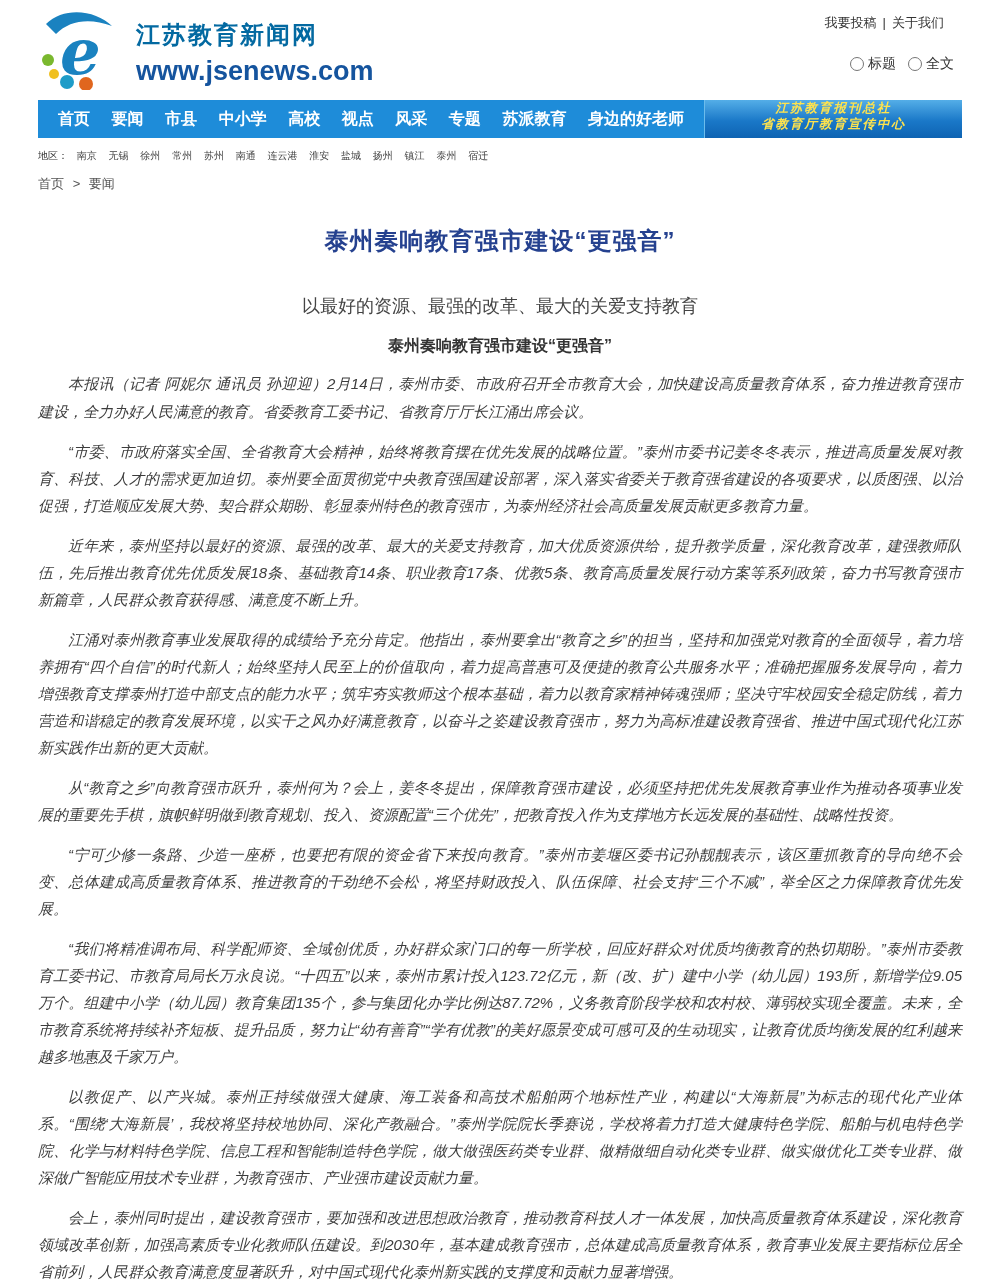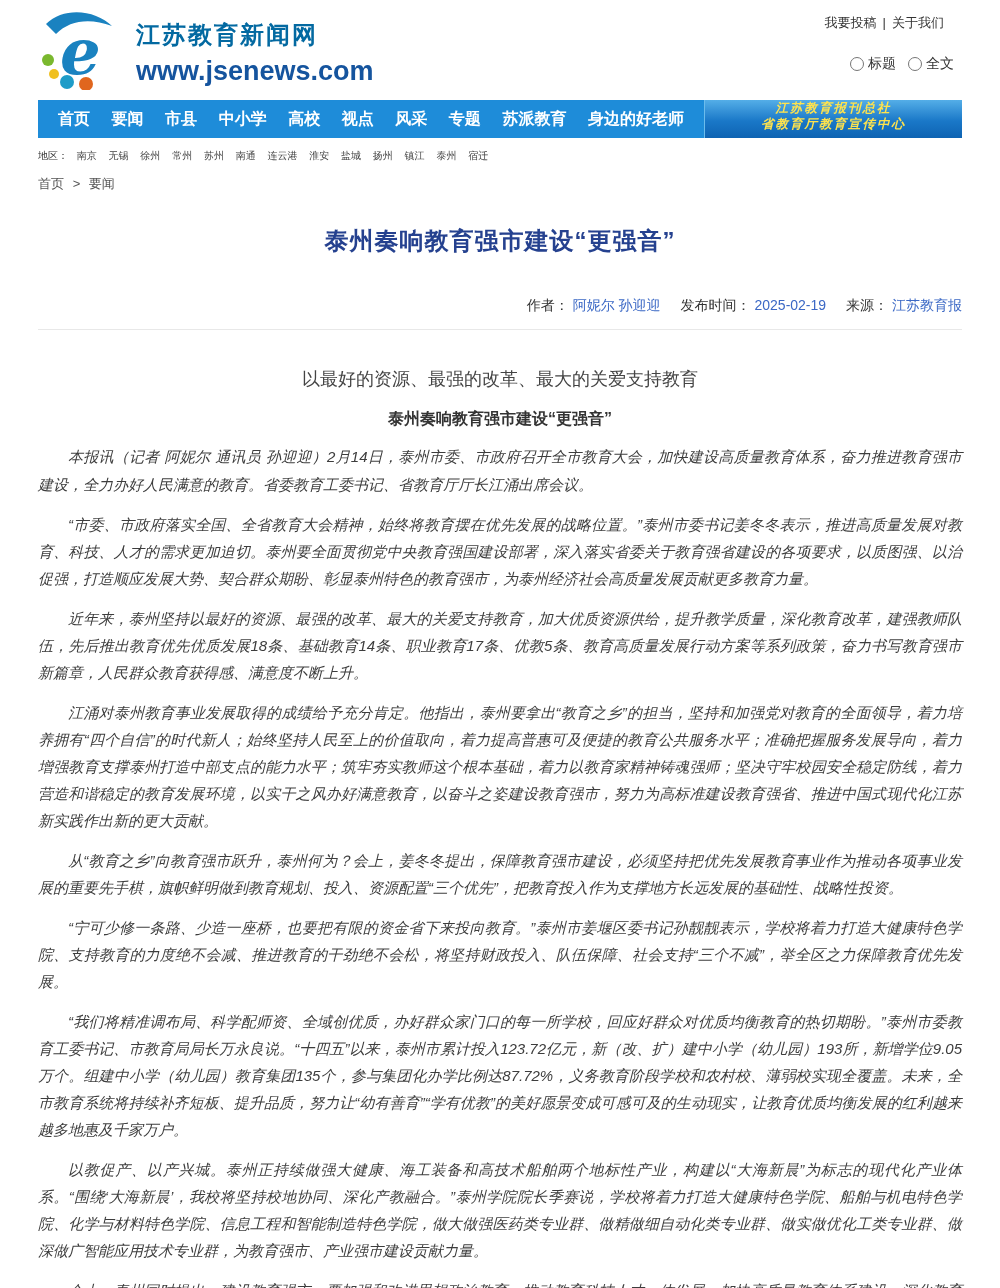--- a/index.html
+++ b/index.html
@@ -127,42 +127,31 @@
 
   <div class="inner breadcrumb">
     <a>首页</a>
     <span class="sep">&gt;</span>
     <a>要闻</a>
   </div>
 
   <main class="inner">
     <h1 class="article-title">泰州奏响教育强市建设“更强音”</h1>
 
-    <div class="meta">
-      <span class="group">
-        <span>作者：</span><span class="val">阿妮尔 孙迎迎</span>
-      </span>
-      <span class="group">
-        <span>发布时间：</span><span class="val">2025-02-19</span>
-      </span>
-      <span class="group">
-        <span>来源：</span><a class="val">江苏教育报</a>
-      </span>
-    </div>
 
     <div class="article-body">
       <div class="epigraph kai">以最好的资源、最强的改革、最大的关爱支持教育</div>
       <div class="article-subtitle">泰州奏响教育强市建设“更强音”</div>
 
       <p><span class="kai">本报讯（记者 阿妮尔 通讯员 孙迎迎）</span><span>2月14日，泰州市委、市政府召开全市教育大会，加快建设高质量教育体系，奋力推进教育强市建设，全力办好人民满意的教育。省委教育工委书记、省教育厅厅长江涌出席会议。</span></p>
       <p>“市委、市政府落实全国、全省教育大会精神，始终将教育摆在优先发展的战略位置。”泰州市委书记姜冬冬表示，推进高质量发展对教育、科技、人才的需求更加迫切。泰州要全面贯彻党中央教育强国建设部署，深入落实省委关于教育强省建设的各项要求，以质图强、以治促强，打造顺应发展大势、契合群众期盼、彰显泰州特色的教育强市，为泰州经济社会高质量发展贡献更多教育力量。</p>
       <p>近年来，泰州坚持以最好的资源、最强的改革、最大的关爱支持教育，加大优质资源供给，提升教学质量，深化教育改革，建强教师队伍，先后推出教育优先优质发展18条、基础教育14条、职业教育17条、优教5条、教育高质量发展行动方案等系列政策，奋力书写教育强市新篇章，人民群众教育获得感、满意度不断上升。</p>
       <p>江涌对泰州教育事业发展取得的成绩给予充分肯定。他指出，泰州要拿出“教育之乡”的担当，坚持和加强党对教育的全面领导，着力培养拥有“四个自信”的时代新人；始终坚持人民至上的价值取向，着力提高普惠可及便捷的教育公共服务水平；准确把握服务发展导向，着力增强教育支撑泰州打造中部支点的能力水平；筑牢夯实教师这个根本基础，着力以教育家精神铸魂强师；坚决守牢校园安全稳定防线，着力营造和谐稳定的教育发展环境，以实干之风办好满意教育，以奋斗之姿建设教育强市，努力为高标准建设教育强省、推进中国式现代化江苏新实践作出新的更大贡献。</p>
       <p>从“教育之乡”向教育强市跃升，泰州何为？会上，姜冬冬提出，保障教育强市建设，必须坚持把优先发展教育事业作为推动各项事业发展的重要先手棋，旗帜鲜明做到教育规划、投入、资源配置“三个优先”，把教育投入作为支撑地方长远发展的基础性、战略性投资。</p>
-      <p>“宁可少修一条路、少造一座桥，也要把有限的资金省下来投向教育。”泰州市姜堰区委书记孙靓靓表示，学校将着力打造大健康特色学院、支持教育的力度绝不会减、推进教育的干劲绝不会松，将坚持财政投入、队伍保障、社会支持“三个不减”，举全区之力保障教育优先发展。</p>
+      <p>“宁可少修一条路、少造一座桥，也要把有限的资金省下来投向教育。”泰州市姜堰区委书记孙靓靓表示，该区重抓教育的导向绝不会变、总体建成高质量教育体系、推进教育的干劲绝不会松，将坚持财政投入、队伍保障、社会支持“三个不减”，举全区之力保障教育优先发展。</p>
       <p>“我们将精准调布局、科学配师资、全域创优质，办好群众家门口的每一所学校，回应好群众对优质均衡教育的热切期盼。”泰州市委教育工委书记、市教育局局长万永良说。“十四五”以来，泰州市累计投入123.72亿元，新（改、扩）建中小学（幼儿园）193所，新增学位9.05万个。组建中小学（幼儿园）教育集团135个，参与集团化办学比例达87.72%，义务教育阶段学校和农村校、薄弱校实现全覆盖。未来，全市教育系统将持续补齐短板、提升品质，努力让“幼有善育”“学有优教”的美好愿景变成可感可及的生动现实，让教育优质均衡发展的红利越来越多地惠及千家万户。</p>
       <p>以教促产、以产兴城。泰州正持续做强大健康、海工装备和高技术船舶两个地标性产业，构建以“大海新晨”为标志的现代化产业体系。“围绕‘大海新晨’，我校将坚持校地协同、深化产教融合。”泰州学院院长季赛说，学校将着力打造大健康特色学院、船舶与机电特色学院、化学与材料特色学院、信息工程和智能制造特色学院，做大做强医药类专业群、做精做细自动化类专业群、做实做优化工类专业群、做深做广智能应用技术专业群，为教育强市、产业强市建设贡献力量。</p>
       <p>会上，泰州同时提出，建设教育强市，要加强和改进思想政治教育，推动教育科技人才一体发展，加快高质量教育体系建设，深化教育领域改革创新，加强高素质专业化教师队伍建设。到2030年，基本建成教育强市，总体建成高质量教育体系，教育事业发展主要指标位居全省前列，人民群众教育满意度显著跃升，对中国式现代化泰州新实践的支撑度和贡献力显著增强。</p>
     </div>
 
   </main>
 
 </div>
 
 </body></html>

